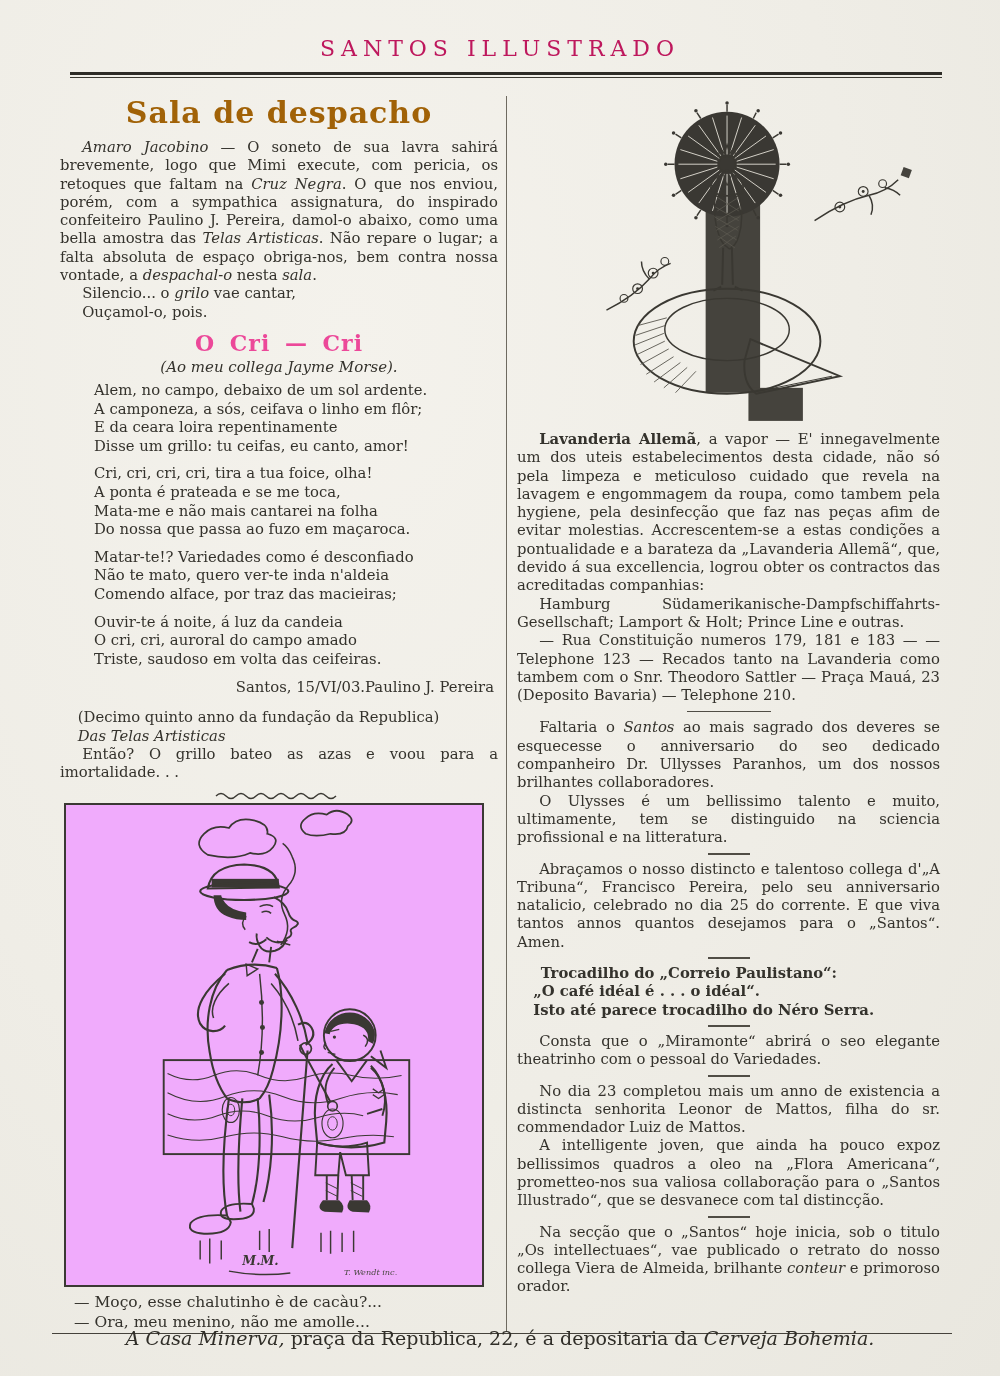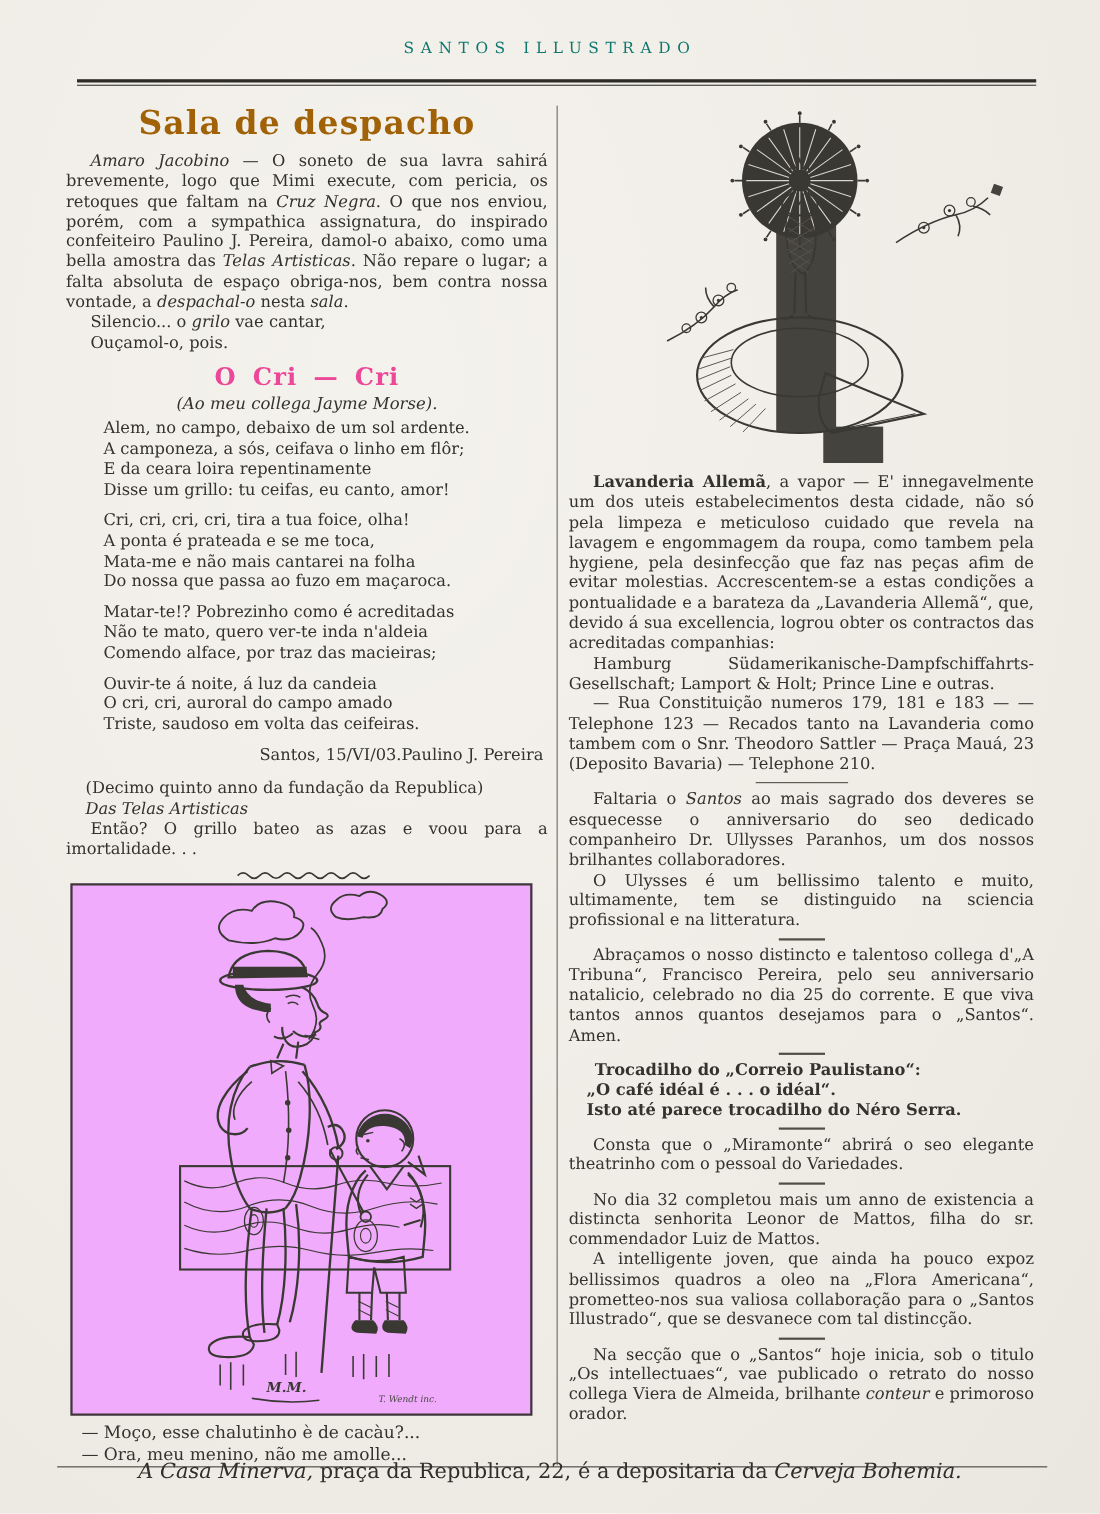--- a/index.html
+++ b/index.html
@@ -9,21 +9,21 @@
     font-family:"DejaVu Serif","Liberation Serif",serif;
     color:#34322c;
     background:radial-gradient(ellipse at 35% 25%, #f4f2ec 0%, #efede6 55%, #e9e7df 100%);
     overflow:hidden;
   }
   .page { position:relative; width:1000px; height:1376px; overflow:hidden; }
 
   
   .masthead {
     position:absolute; top:36px; left:0; width:100%;
-    text-align:center; font-size:14px; letter-spacing:6px; color:#0f766e;
+    text-align:center; font-size:22px; letter-spacing:6px; color:#be185d;
   }
   .masthead-rule {
     position:absolute; top:72px; left:70px; right:58px; height:6px;
     border-top:3px solid #2e2c27; border-bottom:1px solid #3a3831;
   }
 
   
   .columns { position:absolute; top:94px; left:60px; right:60px; bottom:44px; display:flex; }
   .col-left  { width:438px; display:flex; flex-direction:column; height:100%; }
   .col-rule  { width:1px; background:#6e6a60; margin:2px 10px 0 8px; }
@@ -109,21 +109,21 @@
           <div class="poem-line">E da ceara loira repentinamente</div>
           <div class="poem-line">Disse um grillo: tu ceifas, eu canto, amor!</div>
         </div>
       <div class="stanza">
           <div class="poem-line">Cri, cri, cri, cri, tira a tua foice, olha!</div>
           <div class="poem-line">A ponta é prateada e se me toca,</div>
           <div class="poem-line">Mata-me e não mais cantarei na folha</div>
           <div class="poem-line">Do nossa que passa ao fuzo em maçaroca.</div>
         </div>
       <div class="stanza">
-          <div class="poem-line">Matar-te!? Pobrezinho como é acreditadas</div>
+          <div class="poem-line">Matar-te!? Variedades como é desconfiado</div>
           <div class="poem-line">Não te mato, quero ver-te inda n'aldeia</div>
           <div class="poem-line">Comendo alface, por traz das macieiras;</div>
         </div>
       <div class="stanza">
           <div class="poem-line">Ouvir-te á noite, á luz da candeia</div>
           <div class="poem-line">O cri, cri, auroral do campo amado</div>
           <div class="poem-line">Triste, saudoso em volta das ceifeiras.</div>
         </div>
 
       <div class="byline">
@@ -314,21 +314,21 @@
           <div class="line">„O café idéal é . . . o idéal“.</div>
           <div class="line">Isto até parece trocadilho do Néro Serra.</div>
         </div>
 
       <div class="rule-dash"></div>
 
       <p class="para">Consta que o „Miramonte“ abrirá o seo elegante theatrinho com o pessoal do Variedades.</p>
 
       <div class="rule-dash"></div>
 
-      <p class="para">No dia 32 completou mais um anno de existencia a distincta senhorita Leonor de Mattos, filha do sr. commendador Luiz de Mattos.</p>
+      <p class="para">No dia 23 completou mais um anno de existencia a distincta senhorita Leonor de Mattos, filha do sr. commendador Luiz de Mattos.</p>
       <p class="para">A intelligente joven, que ainda ha pouco expoz bellissimos quadros a oleo na „Flora Americana“, prometteo-nos sua valiosa collaboração para o „Santos Illustrado“, que se desvanece com tal distincção.</p>
 
       <div class="rule-dash"></div>
 
       <p class="para"><span>Na secção que o „Santos“ hoje inicia, sob o titulo „Os intellectuaes“, vae publicado o retrato do nosso collega Viera de Almeida, brilhante </span><span class="seg-i">conteur</span><span> e primoroso orador.</span></p>
     </section>
   </div>
 
   <div class="footer-rule"></div>
   <p class="footer-line"><span class="seg-i">A Casa Minerva,</span><span> praça da Republica, 22, é a depositaria da </span><span class="seg-i">Cerveja Bohemia.</span></p>

